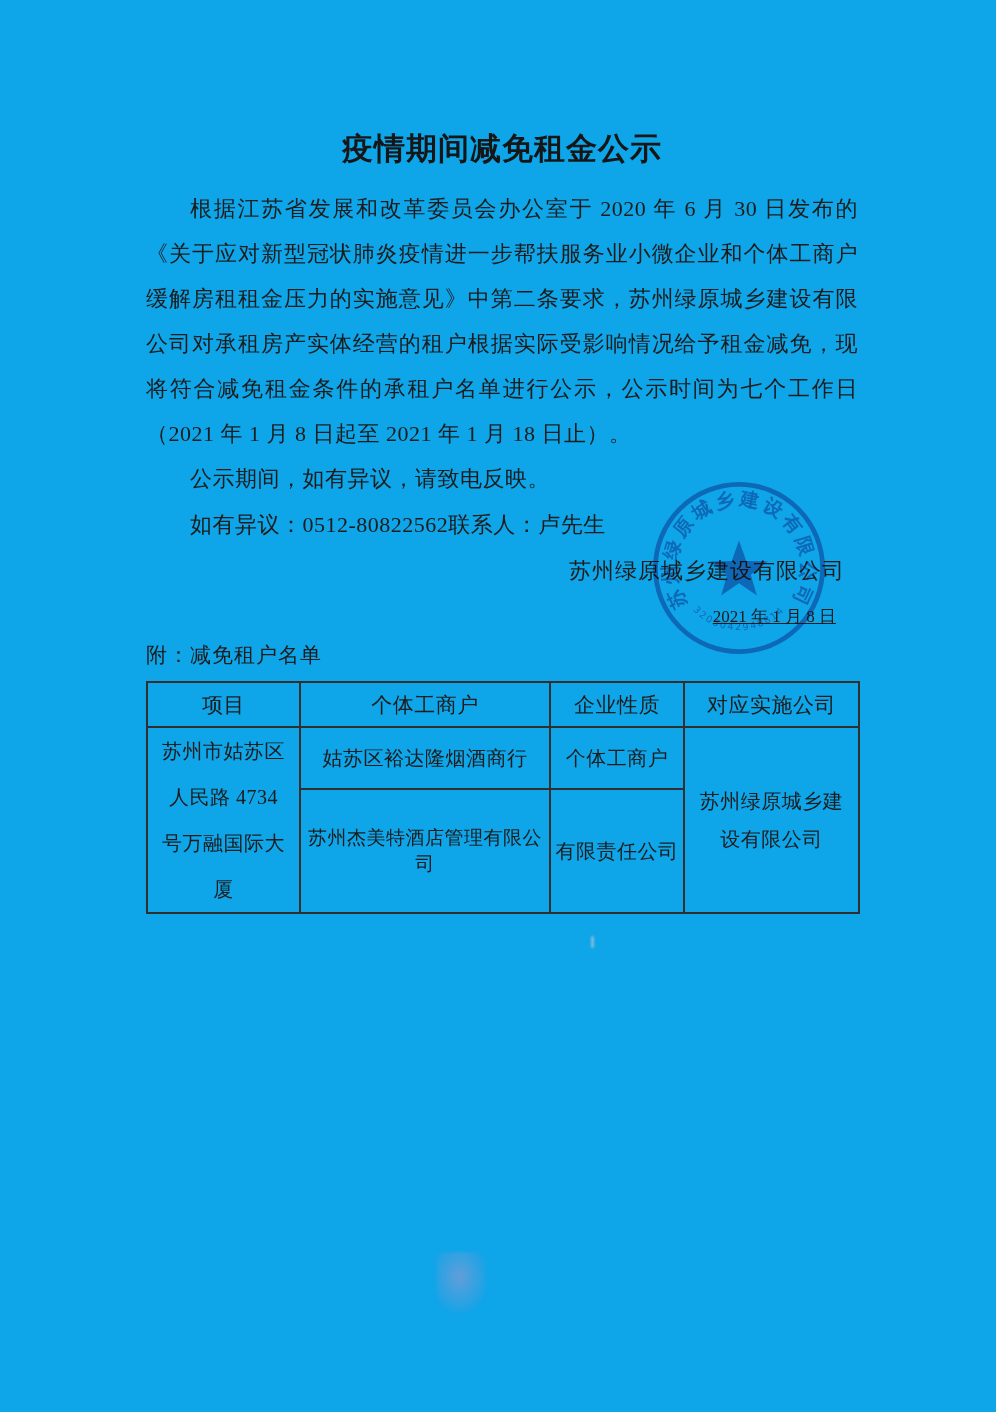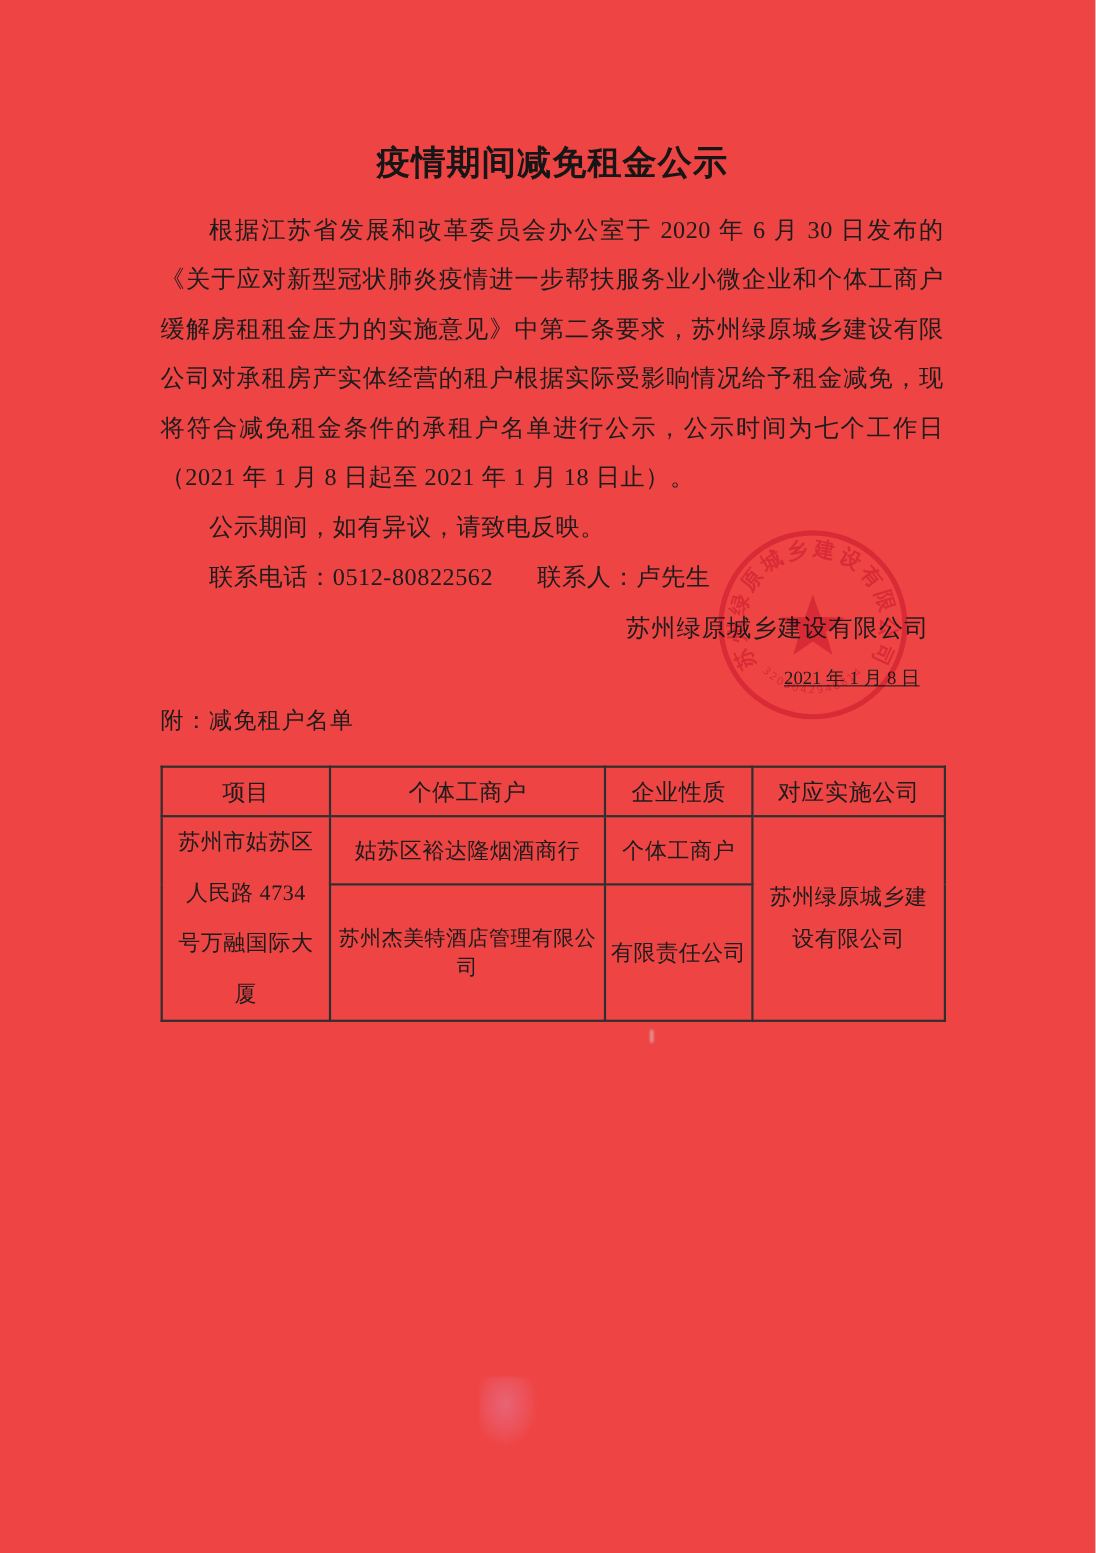--- a/index.html
+++ b/index.html
@@ -3,21 +3,21 @@
 <meta charset="utf-8">
 <style>
   * { margin: 0; padding: 0; box-sizing: border-box; }
   html, body { width: 996px; background: #ffffff; }
   body { font-family: "Liberation Serif", serif; color: #1c1c1c; }
 
   .page {
     position: relative;
     width: 996px;
     height: 1412px;
-    background: #ef4444;
+    background: #0ea5e9;
     overflow: hidden;
   }
 
   .content { padding: 0 138px 0 146px; }
 
   .doc-title {
     margin-top: 131px;
     text-align: center;
     font-family: "DejaVu Sans", sans-serif;
     font-weight: 700;
@@ -36,21 +36,21 @@
     letter-spacing: 0.5px;
   }
 
   .line {
     font-size: 22px;
     line-height: 46px;
     text-indent: 2em;
     letter-spacing: 0.5px;
   }
 
-  .contact-gap { margin-left: 40px; }
+  .contact-gap { }
 
   .sig-company {
     font-size: 22px;
     line-height: 46px;
     text-align: right;
     padding-right: 13px;
     letter-spacing: 1px;
   }
   .sig-date {
     font-size: 17px;
@@ -60,21 +60,21 @@
     text-decoration: underline;
   }
 
   .attachment-label {
     font-size: 21px;
     line-height: 30px;
     letter-spacing: 1px;
   }
 
   table.tenant-table {
-    margin-top: 26px;
+    margin-top: 11px;
     width: 712px;
     border-collapse: collapse;
     table-layout: fixed;
   }
   .tenant-table th, .tenant-table td {
     border: 2px solid #2f2f2f;
     font-weight: normal;
     font-size: 20px;
     text-align: center;
     vertical-align: middle;
@@ -123,21 +123,21 @@
 
 <div class="page">
   <div class="content">
 
     <h1 class="doc-title">疫情期间减免租金公示</h1>
 
     <p class="para-main">根据江苏省发展和改革委员会办公室于 2020 年 6 月 30 日发布的《关于应对新型冠状肺炎疫情进一步帮扶服务业小微企业和个体工商户缓解房租租金压力的实施意见》中第二条要求，苏州绿原城乡建设有限公司对承租房产实体经营的租户根据实际受影响情况给予租金减免，现将符合减免租金条件的承租户名单进行公示，公示时间为七个工作日（2021 年 1 月 8 日起至 2021 年 1 月 18 日止）。</p>
 
     <p class="line">公示期间，如有异议，请致电反映。</p>
 
-    <p class="line"><span>联系电话：</span><span>0512-80822562</span><span class="contact-gap">联系人：</span><span>卢先生</span></p>
+    <p class="line"><span>如有异议：</span><span>0512-80822562</span><span class="contact-gap">联系人：</span><span>卢先生</span></p>
 
     <p class="sig-company">苏州绿原城乡建设有限公司</p>
     <p class="sig-date">2021 年 1 月 8 日</p>
 
     <p class="attachment-label">附：减免租户名单</p>
 
     <table class="tenant-table">
       <colgroup>
         <col style="width:153px">
           <col style="width:250px">

